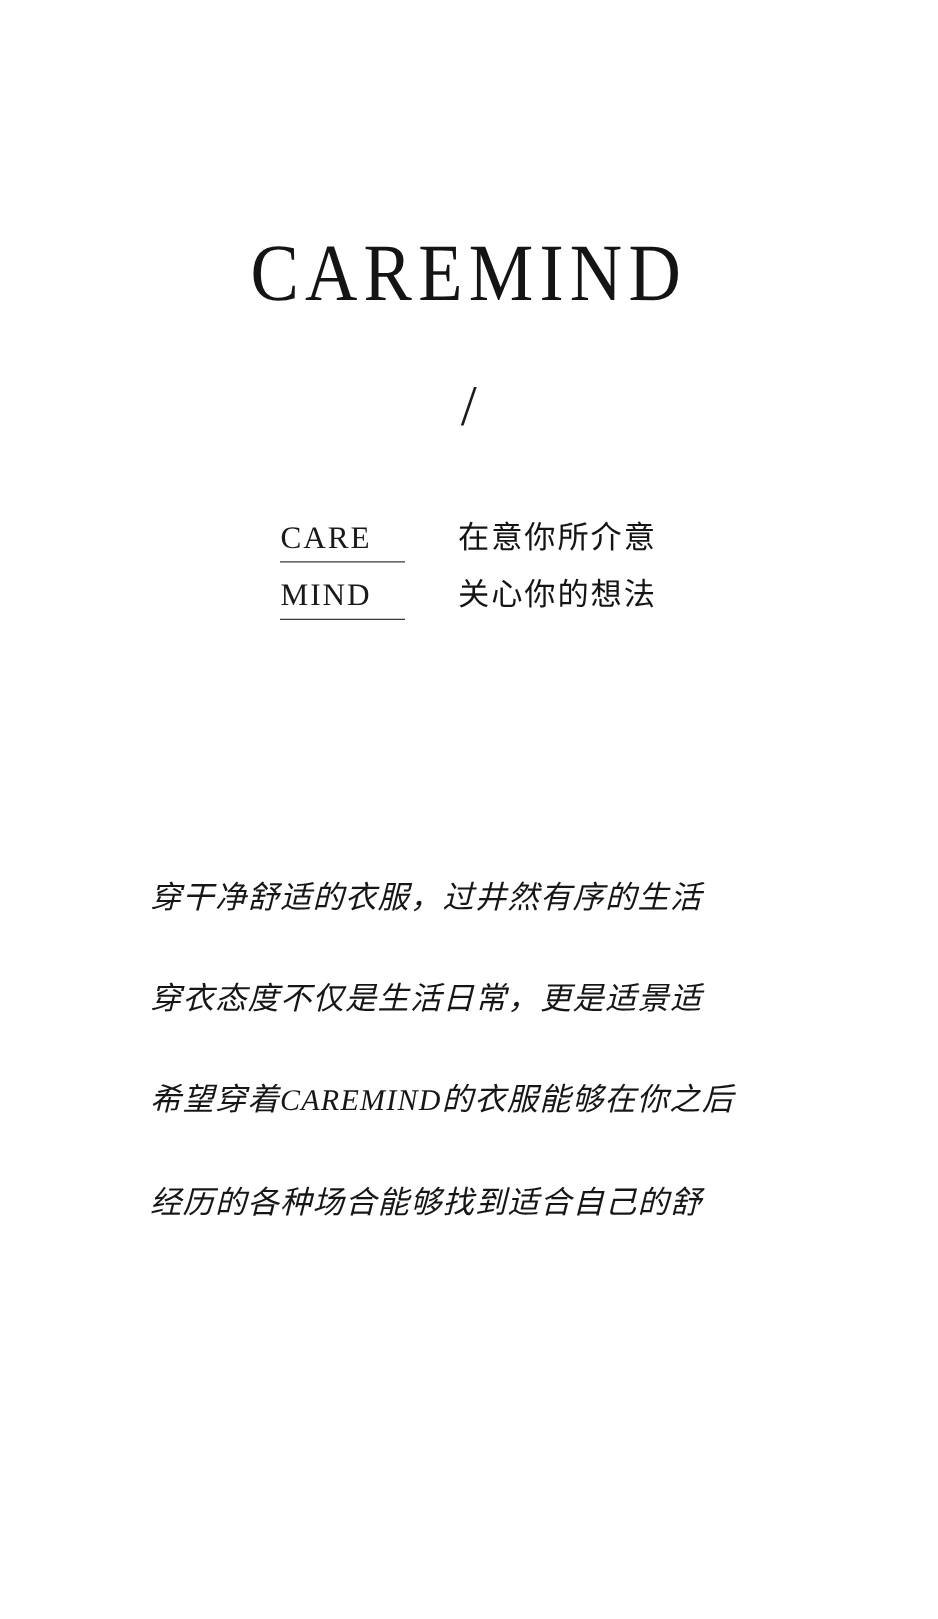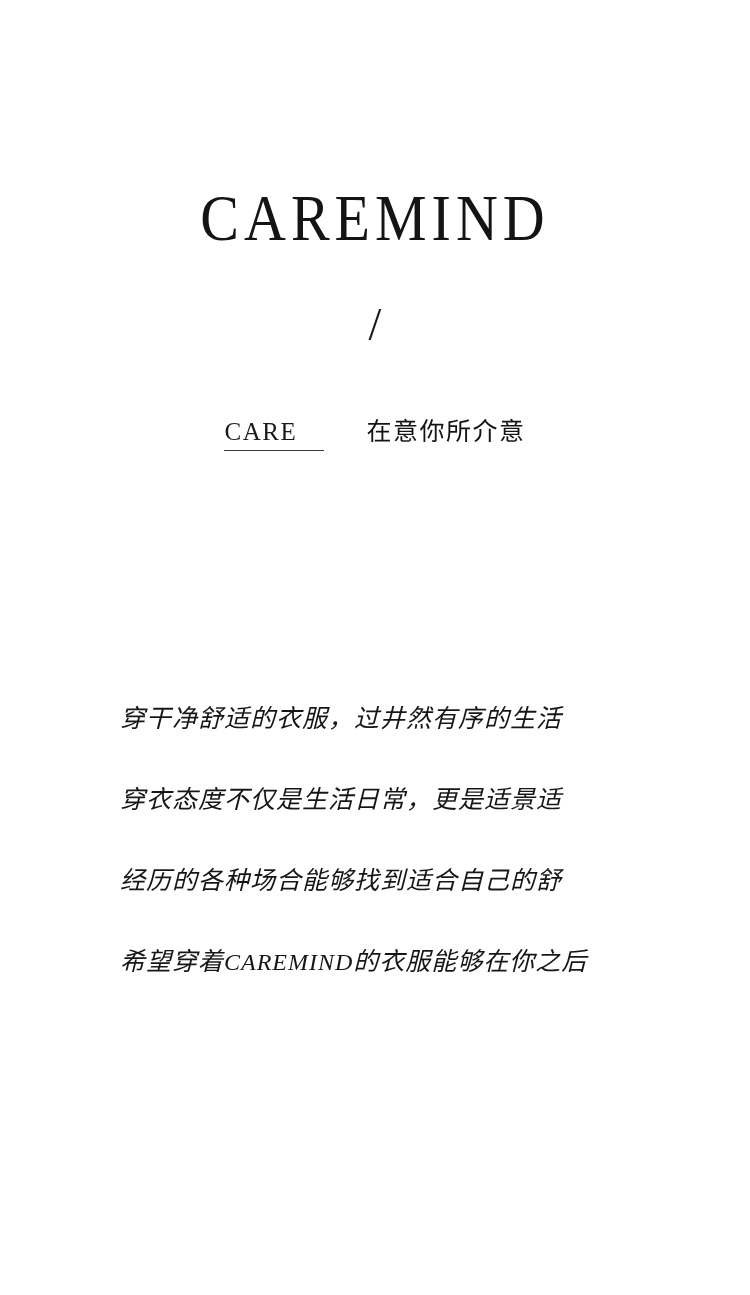--- a/index.html
+++ b/index.html
@@ -87,21 +87,21 @@
     line-height: 34px;
     letter-spacing: 1.5px;
     color: #1a1a1a;
     border-bottom: 1px solid #3a3a3a;
     padding-bottom: 1px;
     box-sizing: border-box;
     text-align: left;
   }
   .tag-cn {
     margin-left: 42px;
-    font-family: Liberation Sans, sans-serif;
+    font-family: Liberation Serif, serif;
     font-size: 25px;
     line-height: 34px;
     letter-spacing: 1.5px;
     color: #141414;
     white-space: nowrap;
   }
 
   
   .body-copy {
     position: absolute;
@@ -136,23 +136,27 @@
   <div class="divider-wrap">
     <div class="divider">/</div>
   </div>
 
   <div class="tagline">
     <div class="tagline-inner">
       <div class="tag-row">
         <span class="tag-en">CARE</span>
         <span class="tag-cn">在意你所介意</span>
       </div>
+      <div class="tag-row">
+        <span class="tag-en">MIND</span>
+        <span class="tag-cn">关心你的想法</span>
+      </div>
     </div>
   </div>
 
   <div class="body-copy">
     <div class="body-line">穿干净舒适的衣服，过井然有序的生活</div>
     <div class="body-line">穿衣态度不仅是生活日常，更是适景适</div>
+    <div class="body-line"><span>希望穿着</span><span class="inline-brand">CAREMIND</span><span>的衣服能够在你之后</span></div>
     <div class="body-line">经历的各种场合能够找到适合自己的舒</div>
-    <div class="body-line"><span>希望穿着</span><span class="inline-brand">CAREMIND</span><span>的衣服能够在你之后</span></div>
   </div>
 
 </div>
 
 </body></html>

